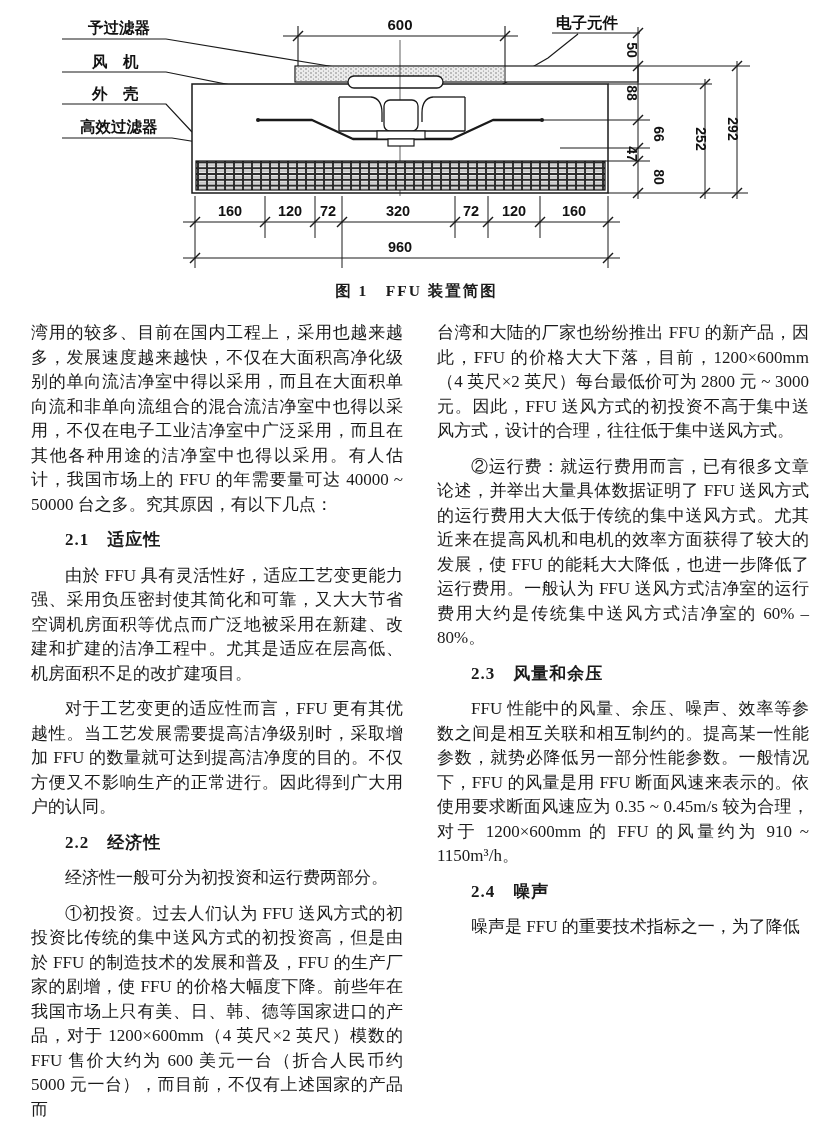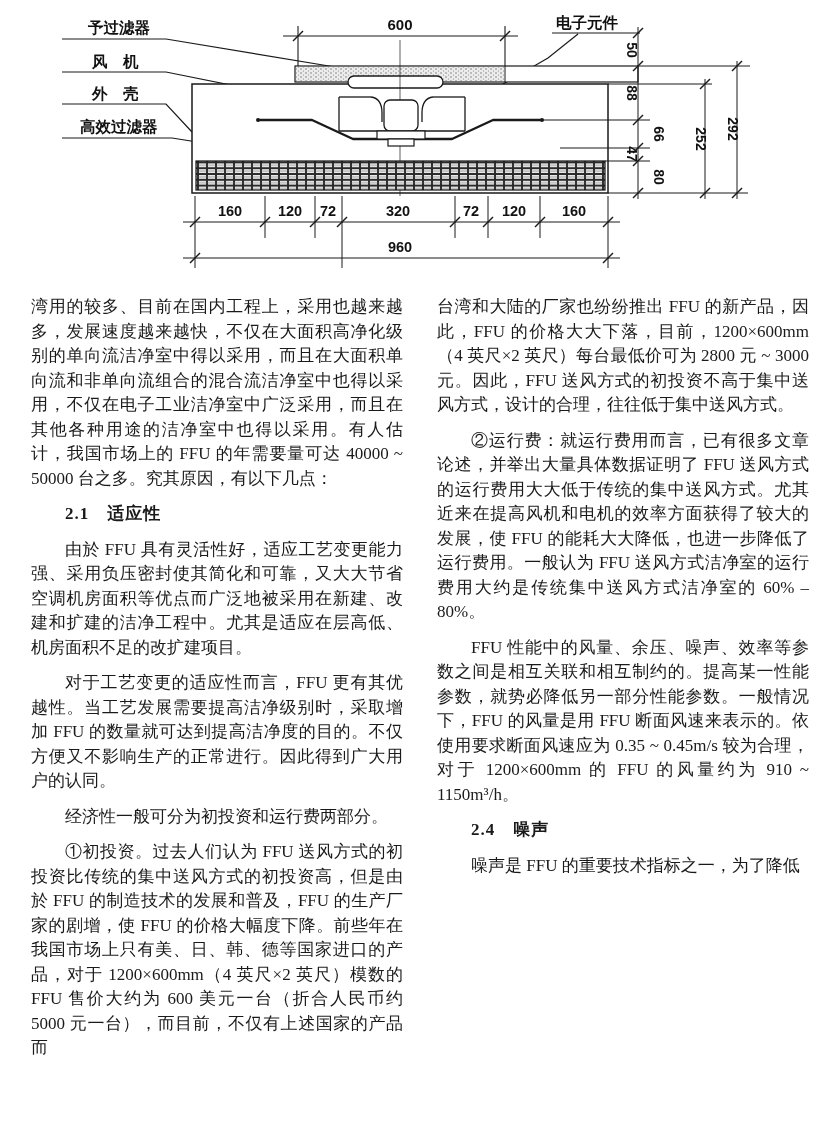--- a/index.html
+++ b/index.html
@@ -169,32 +169,35 @@
     <g class="cjk" font-size="15.5">
       <text x="88" y="33">予过滤器</text>
       <text x="92" y="67">风　机</text>
       <text x="92" y="99">外　壳</text>
       <text x="80" y="132">高效过滤器</text>
       <text x="556" y="28">电子元件</text>
     </g>
   </svg>
   </div>
 
+  <div class="caption">图 1　FFU 装置简图</div>
 
   <div class="columns">
     <div class="col">
       <p>湾用的较多、目前在国内工程上，采用也越来越多，发展速度越来越快，不仅在大面积高净化级别的单向流洁净室中得以采用，而且在大面积单向流和非单向流组合的混合流洁净室中也得以采用，不仅在电子工业洁净室中广泛采用，而且在其他各种用途的洁净室中也得以采用。有人估计，我国市场上的 FFU 的年需要量可达 40000 ~ 50000 台之多。究其原因，有以下几点：</p>
       <p class="sec-head">2.1　适应性</p>
       <p class="indent">由於 FFU 具有灵活性好，适应工艺变更能力强、采用负压密封使其简化和可靠，又大大节省空调机房面积等优点而广泛地被采用在新建、改建和扩建的洁净工程中。尤其是适应在层高低、机房面积不足的改扩建项目。</p>
       <p class="indent">对于工艺变更的适应性而言，FFU 更有其优越性。当工艺发展需要提高洁净级别时，采取增加 FFU 的数量就可达到提高洁净度的目的。不仅方便又不影响生产的正常进行。因此得到广大用户的认同。</p>
+      <p class="sec-head">2.2　经济性</p>
       <p class="indent">经济性一般可分为初投资和运行费两部分。</p>
       <p class="indent">①初投资。过去人们认为 FFU 送风方式的初投资比传统的集中送风方式的初投资高，但是由於 FFU 的制造技术的发展和普及，FFU 的生产厂家的剧增，使 FFU 的价格大幅度下降。前些年在我国市场上只有美、日、韩、德等国家进口的产品，对于 1200×600mm（4 英尺×2 英尺）模数的 FFU 售价大约为 600 美元一台（折合人民币约 5000 元一台），而目前，不仅有上述国家的产品而</p>
     </div>
     <div class="col">
       <p>台湾和大陆的厂家也纷纷推出 FFU 的新产品，因此，FFU 的价格大大下落，目前，1200×600mm（4 英尺×2 英尺）每台最低价可为 2800 元 ~ 3000 元。因此，FFU 送风方式的初投资不高于集中送风方式，设计的合理，往往低于集中送风方式。</p>
       <p class="indent">②运行费：就运行费用而言，已有很多文章论述，并举出大量具体数据证明了 FFU 送风方式的运行费用大大低于传统的集中送风方式。尤其近来在提高风机和电机的效率方面获得了较大的发展，使 FFU 的能耗大大降低，也进一步降低了运行费用。一般认为 FFU 送风方式洁净室的运行费用大约是传统集中送风方式洁净室的 60% – 80%。</p>
+      <p class="sec-head">2.3　风量和余压</p>
       <p class="indent">FFU 性能中的风量、余压、噪声、效率等参数之间是相互关联和相互制约的。提高某一性能参数，就势必降低另一部分性能参数。一般情况下，FFU 的风量是用 FFU 断面风速来表示的。依使用要求断面风速应为 0.35 ~ 0.45m/s 较为合理，对于 1200×600mm 的 FFU 的风量约为 910 ~ 1150m³/h。</p>
       <p class="sec-head">2.4　噪声</p>
       <p class="indent">噪声是 FFU 的重要技术指标之一，为了降低</p>
     </div>
   </div>
 
 </div>
 
 </body></html>

